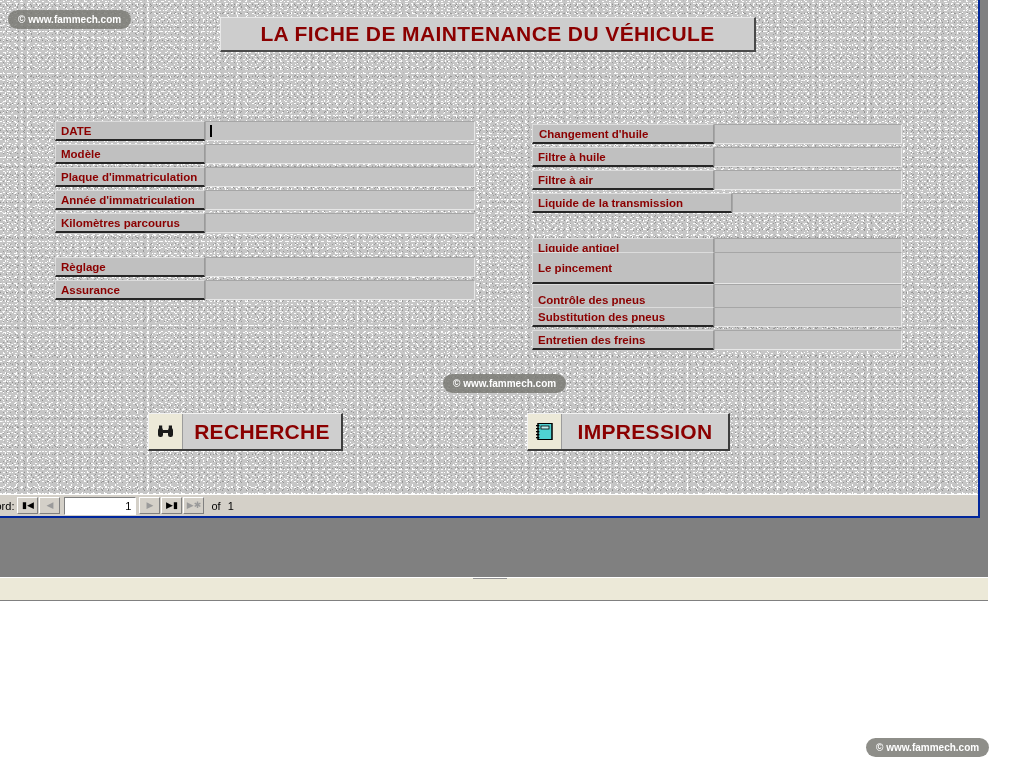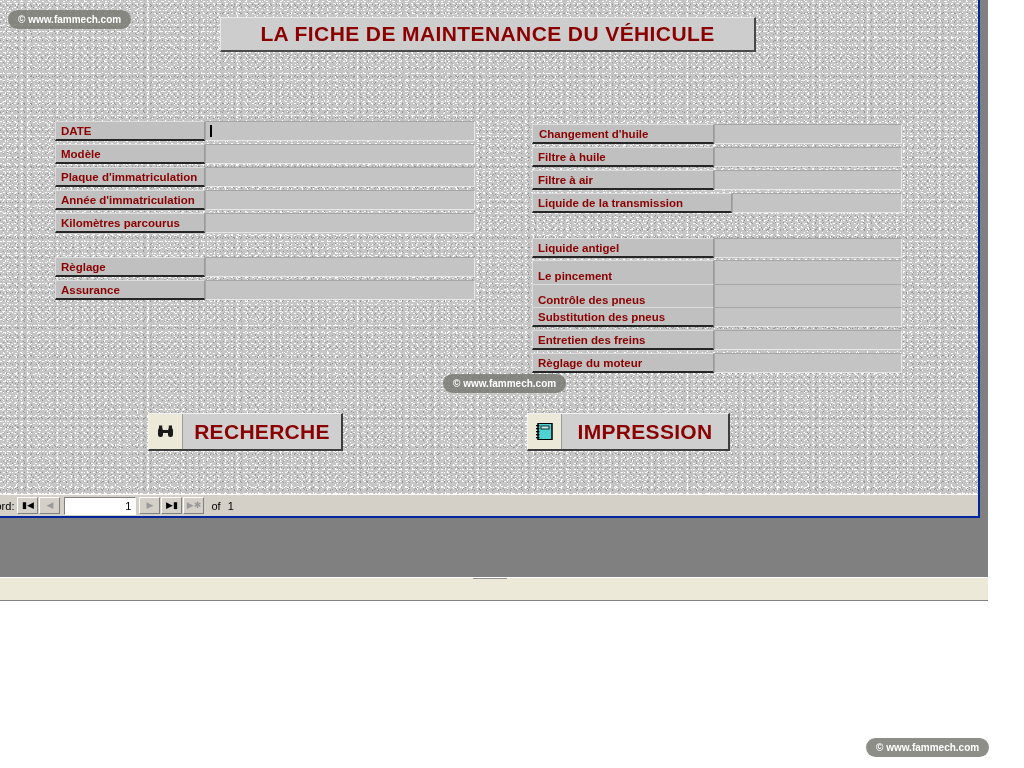--- a/index.html
+++ b/index.html
@@ -253,44 +253,40 @@
           <div class="frow" style="left:532px; top:193px; width:370px; height:20px;">
             <div class="lbl" style="width:220px;">Liquide de la transmission</div>
             <div class="fld" style="width:188px;"></div>
           </div>
 
           <div class="frow" style="left:532px; top:238px; width:370px; height:20px;">
             <div class="lbl" style="width:182px;">Liquide antigel</div>
             <div class="fld" style="width:188px;"></div>
           </div>
 
-          <div class="frow" style="left:532px; top:260px; width:370px; height:32px;">
+          <div class="frow" style="left:532px; top:252px; width:370px; height:32px;">
             <div class="lbl" style="width:182px;"> Le pincement</div>
             <div class="fld" style="width:188px;"></div>
           </div>
 
           <div class="frow" style="left:532px; top:284px; width:370px; height:32px;">
             <div class="lbl" style="width:182px;">Contrôle des pneus</div>
             <div class="fld" style="width:188px;"></div>
           </div>
 
           <div class="frow" style="left:532px; top:307px; width:370px; height:20px;">
             <div class="lbl" style="width:182px;">Substitution des pneus</div>
             <div class="fld" style="width:188px;"></div>
           </div>
 
           <div class="frow" style="left:532px; top:330px; width:370px; height:20px;">
             <div class="lbl" style="width:182px;">Entretien des freins</div>
             <div class="fld" style="width:188px;"></div>
           </div>
 
-          <div class="frow" style="left:532px; top:353px; width:370px; height:20px;">
-            <div class="lbl" style="width:182px;">Règlage du moteur</div>
-            <div class="fld" style="width:188px;"></div>
-          </div>
 
           <div class="wm" id="wm-mid">© www.fammech.com</div>
 
           <div class="bigbtn" style="left:148px; top:413px; width:195px;">
             <span class="ico">
               <svg width="17" height="13" viewBox="0 0 17 13" aria-hidden="true">
                 <rect x="1" y="3" width="5" height="9" rx="2.2" fill="#1a1a1a"></rect>
                 <rect x="11" y="3" width="5" height="9" rx="2.2" fill="#1a1a1a"></rect>
                 <rect x="6" y="5" width="5" height="3" fill="#1a1a1a"></rect>
                 <rect x="2" y="0.5" width="3.2" height="3.5" fill="#1a1a1a"></rect>

